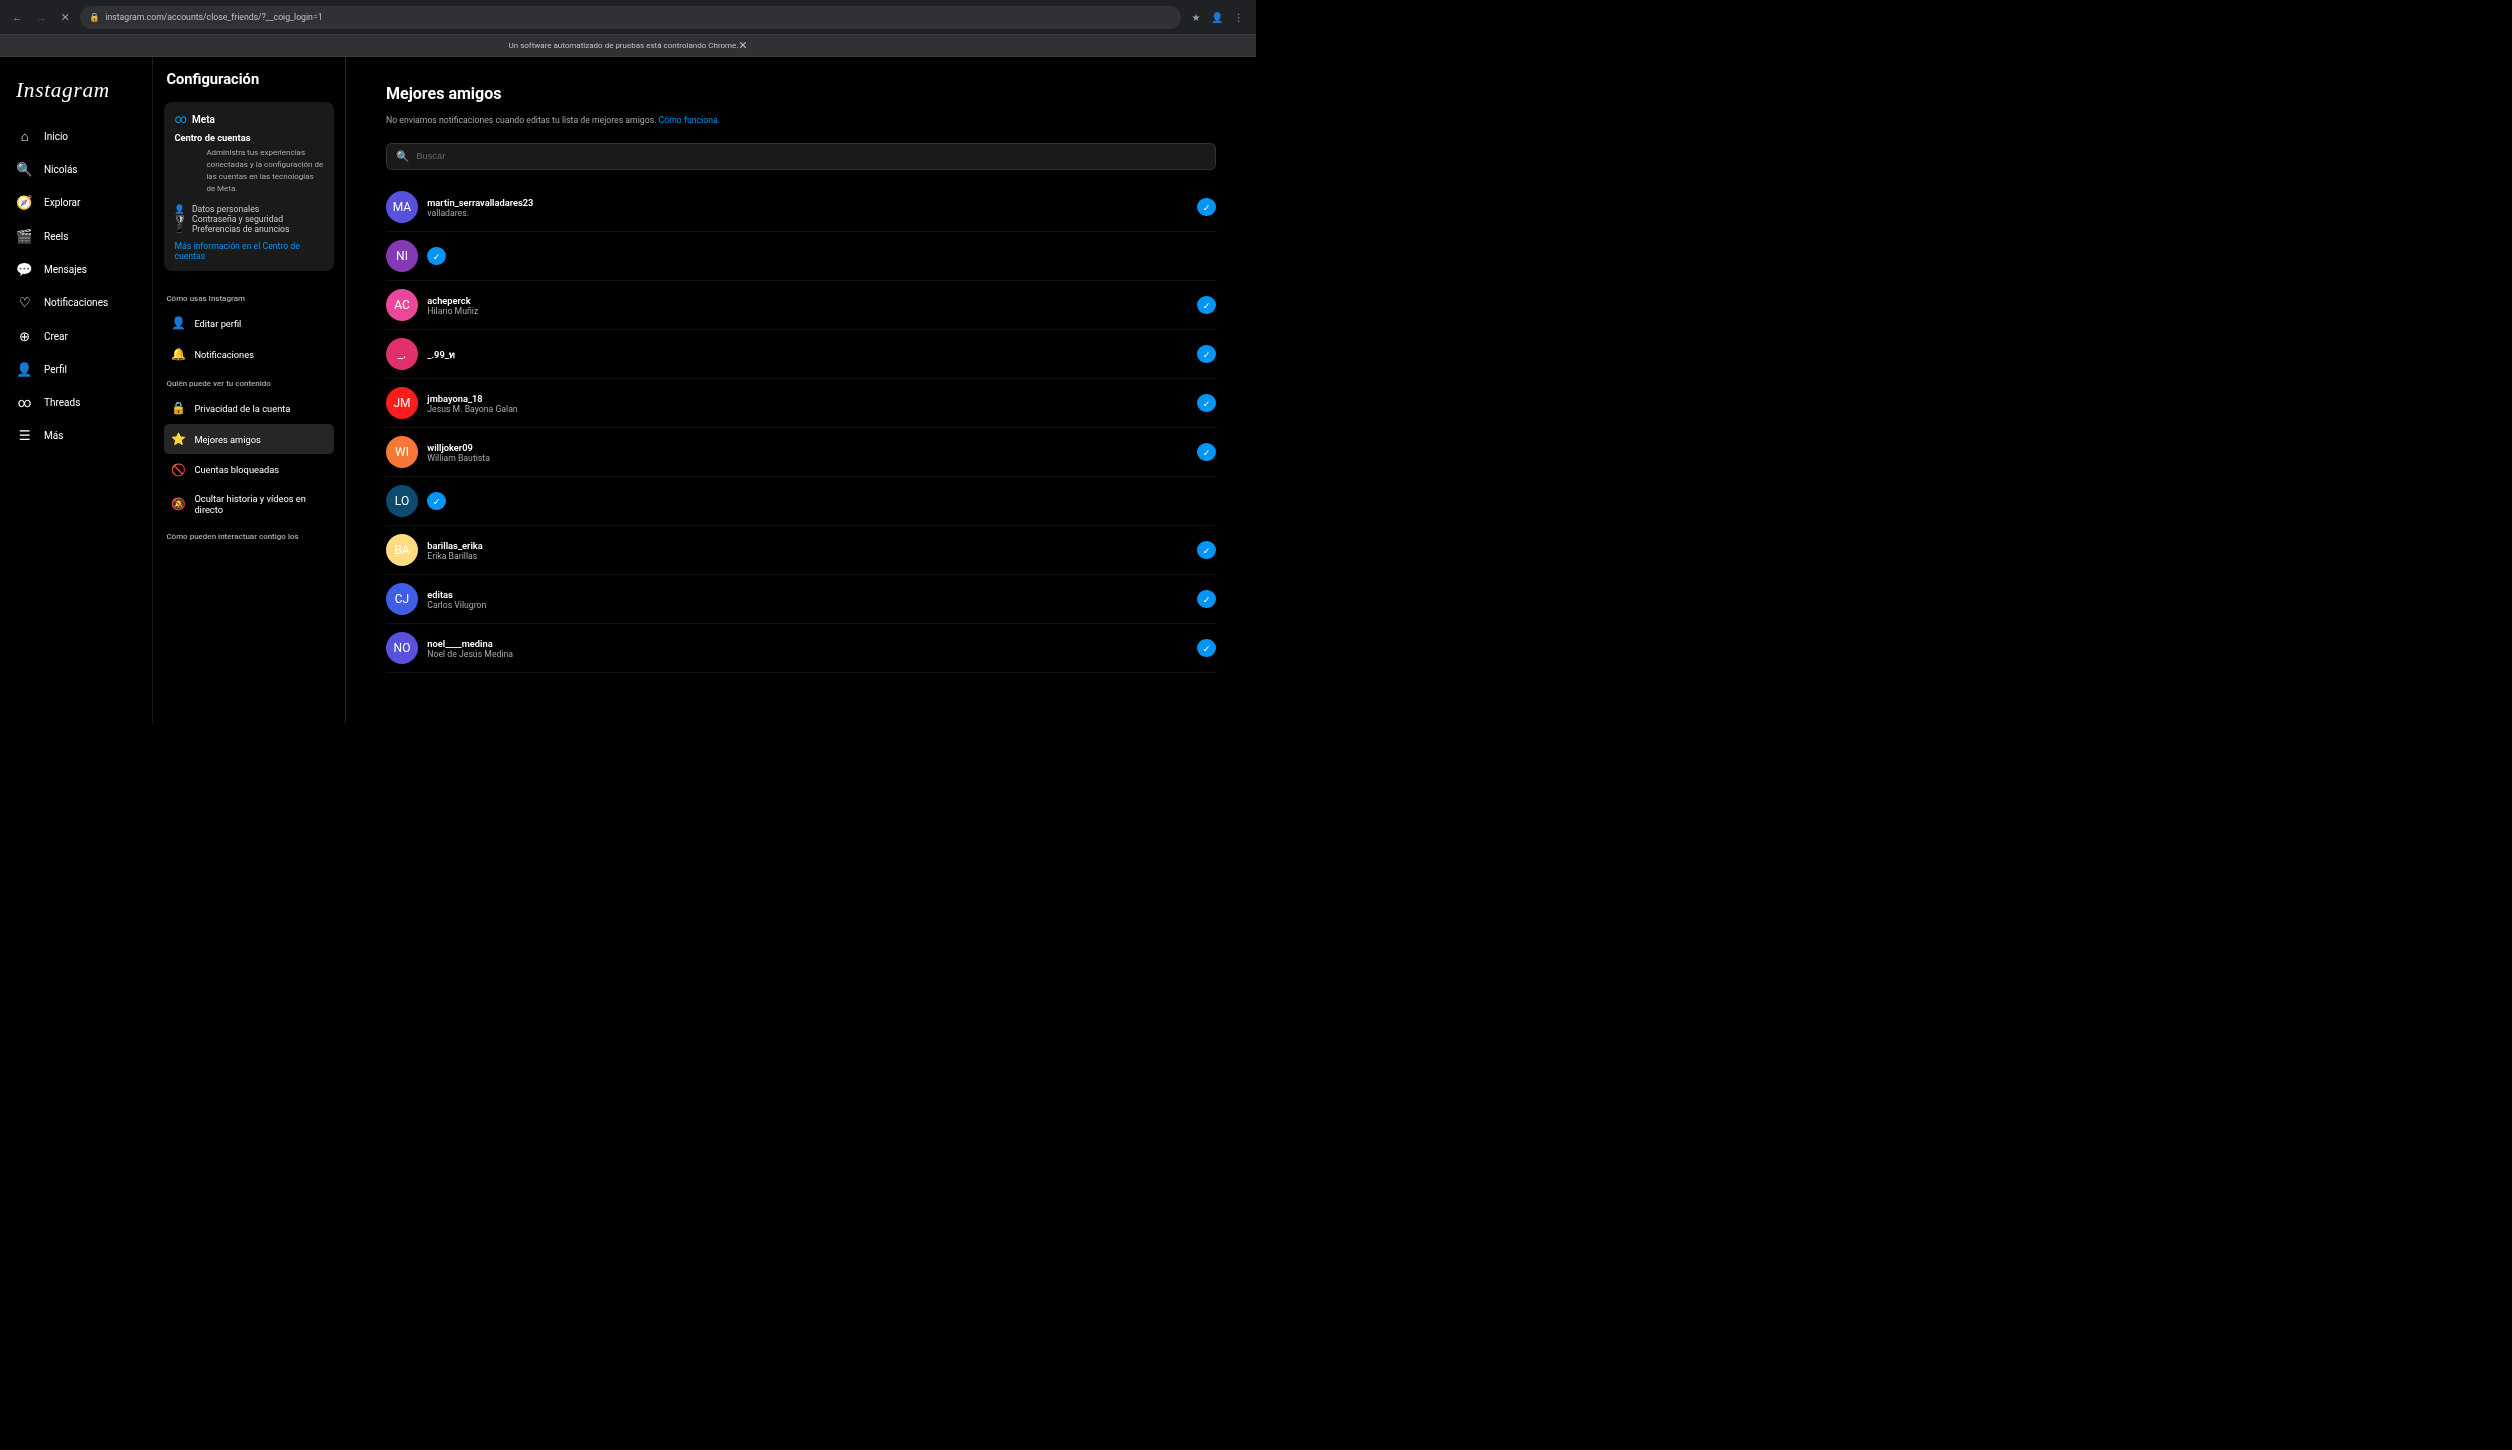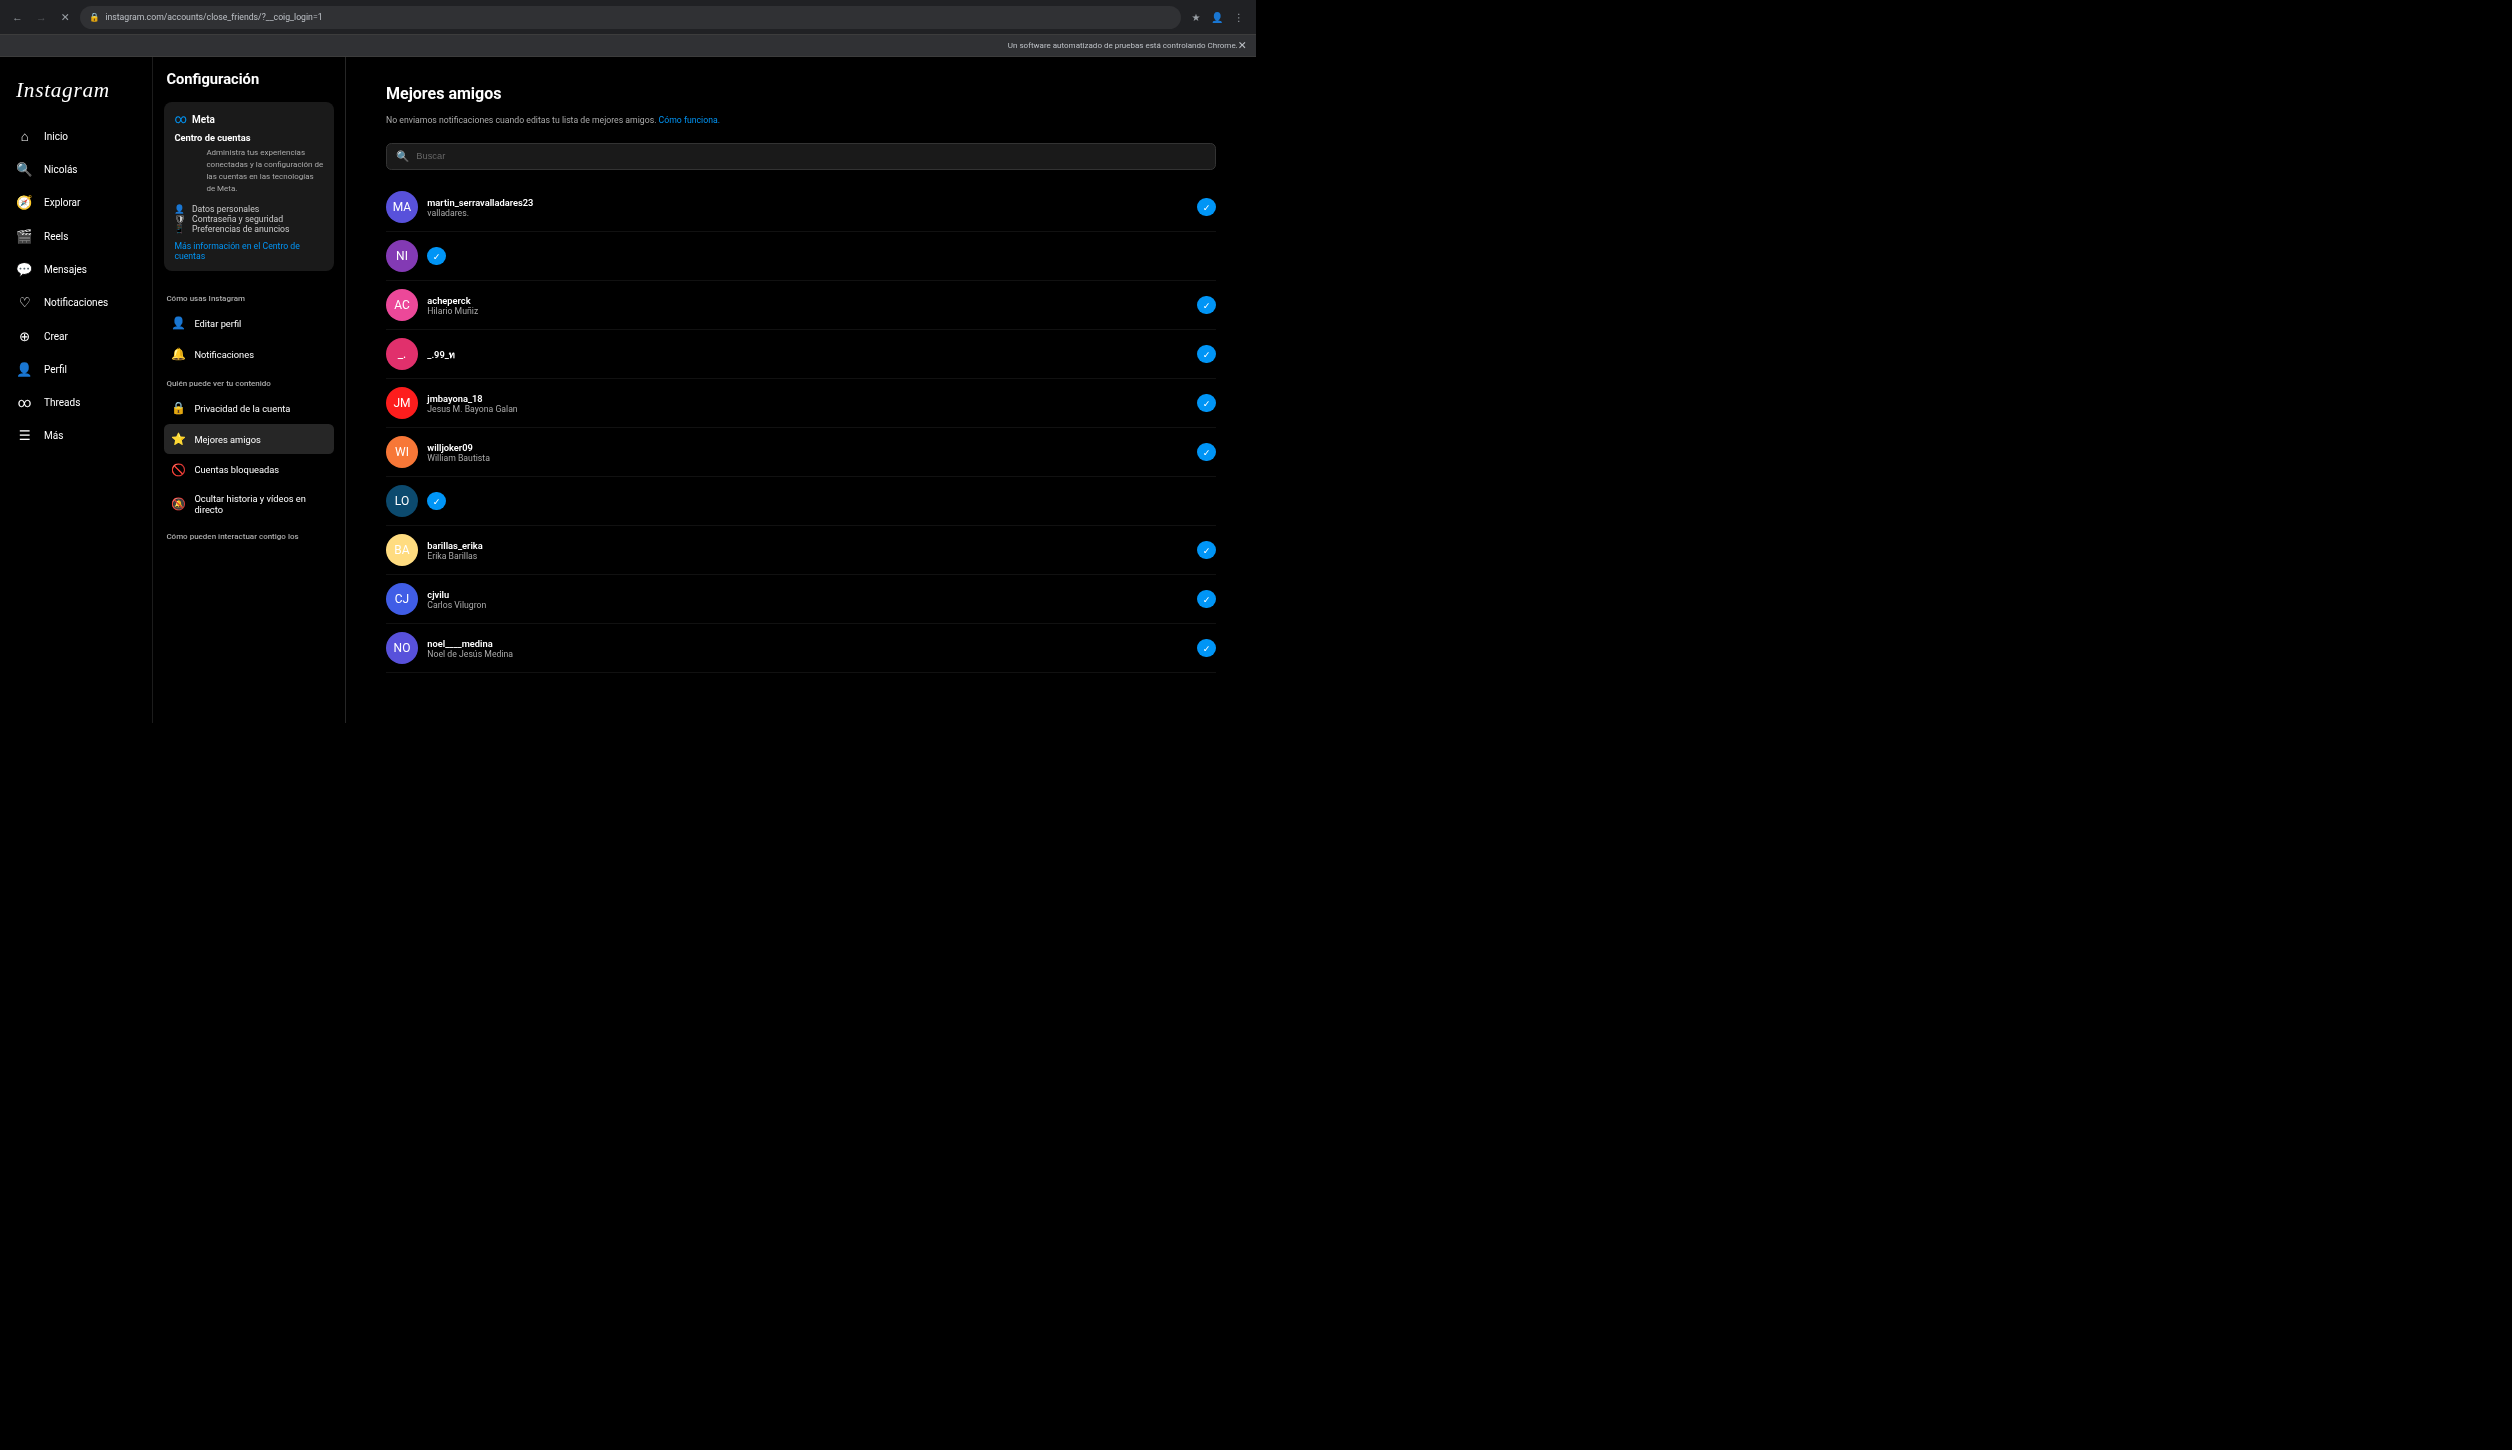--- a/index.html
+++ b/index.html
@@ -61,21 +61,21 @@
     }
 
     
     .automation-banner {
       background: #303134;
       color: #bdc1c6;
       font-size: 8px;
       padding: 4px 9.3px;
       display: flex;
       align-items: center;
-      justify-content: flex-end;
+      justify-content: center;
       border-bottom: 0.7px solid #3c3c3c;
     }
 
     
     .page-layout {
       display: flex;
       height: calc(100% - 59px);
       background: #000;
     }
 
@@ -531,21 +531,21 @@
     <div class="friend-avatar avatar-8">BA</div>
     <div class="friend-info">
       <span class="friend-username">barillas_erika</span>
       <span class="friend-fullname">Erika Barillas</span>
     </div>
     <div class="friend-check">✓</div>
   </div>
         <div class="friend-item">
     <div class="friend-avatar avatar-9">CJ</div>
     <div class="friend-info">
-      <span class="friend-username">cjvilu</span>
+      <span class="friend-username">editas</span>
       <span class="friend-fullname">Carlos Vilugron</span>
     </div>
     <div class="friend-check">✓</div>
   </div>
         <div class="friend-item">
     <div class="friend-avatar avatar-10">NO</div>
     <div class="friend-info">
       <span class="friend-username">noel____medina</span>
       <span class="friend-fullname">Noel de Jesús Medina</span>
     </div>

